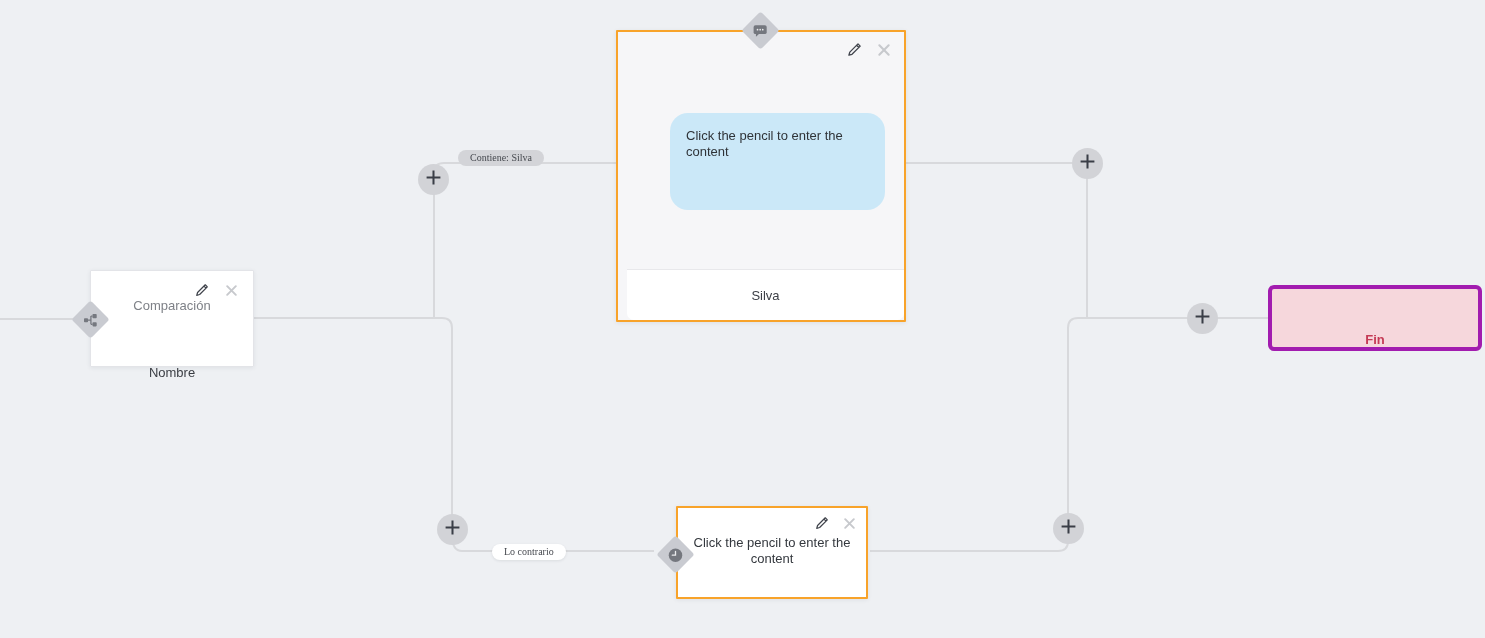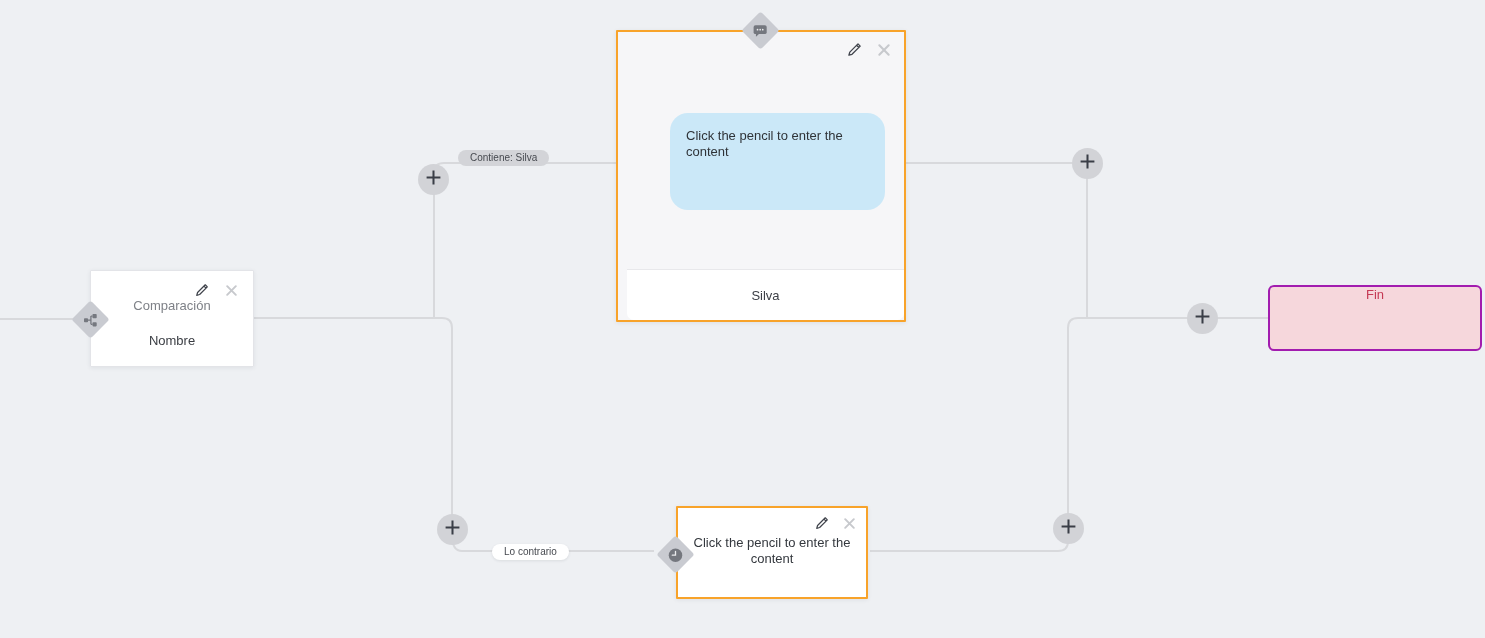--- a/index.html
+++ b/index.html
@@ -14,21 +14,21 @@
   .card{position:absolute;box-sizing:border-box;border-radius:1px;
         box-shadow:0 1px 4px rgba(40,45,60,.08);}
   .actions{position:absolute;top:10px;right:12px;display:flex;gap:14px;align-items:center;}
   .icon-btn{width:16px;height:16px;display:flex;align-items:center;justify-content:center;cursor:pointer;}
 
   
   .comparison{left:90px;top:270px;width:164px;height:97px;background:#ffffff;
               border:1px solid #e3e4e8;display:flex;flex-direction:column;
               align-items:center;padding-top:27px;gap:20px;}
   .comparison .title{font-size:13px;color:#7e8187;}
-  .comparison .subtitle{font-size:13px;color:#3a3d43;}
+  .comparison .subtitle{font-size:13px;color:#3a3d43;margin-top:32px;}
   .comparison .actions{top:11px;right:14px;}
 
   
   .diamond{position:absolute;width:27px;height:27px;background:#c9cbd1;border-radius:3px;
            transform:rotate(45deg);display:flex;align-items:center;justify-content:center;}
   .diamond .di{transform:rotate(-45deg);display:flex;align-items:center;justify-content:center;}
   .comparison .diamond{left:-14.5px;top:34.5px;}
 
   
   .message{left:616px;top:30px;width:290px;height:292px;background:#f6f6f8;
@@ -45,27 +45,27 @@
   
   .delay{left:676px;top:506px;width:192px;height:93px;background:#ffffff;
          border:2px solid #f8a32a;}
   .delay .actions{top:7px;right:9px;gap:12px;}
   .delay .dtext{margin-top:27px;padding:0 14px;text-align:center;
                 font-size:13px;line-height:16px;color:#34383e;}
   .delay .diamond{left:-16.5px;top:32.5px;}
 
   
   .end{left:1268px;top:285px;width:214px;height:66px;background:#f6d7dc;
-       border:2px solid #a21caf;border-radius:6px;
-       display:flex;align-items:flex-start;justify-content:center;
-       font-size:13px;color:#c53a55;box-shadow:none;}
+       border:4px solid #a21caf;border-radius:6px;
+       display:flex;align-items:flex-end;justify-content:center;
+       font-size:13px;color:#c53a55;box-shadow:none;font-weight:bold;}
 
   
   .pill{position:absolute;font-size:10px;color:#46494f;border-radius:8px;
-        padding:2px 12px;line-height:12px;white-space:nowrap;}
+        padding:2px 12px;line-height:12px;white-space:nowrap;font-family:Liberation Serif, serif;}
   .pill.gray{background:#d3d4d8;}
   .pill.white{background:#ffffff;box-shadow:0 1px 3px rgba(40,45,60,.10);}
   .pill.match{left:458px;top:150px;}
   .pill.otherwise{left:492px;top:544px;text-align:center;}
 
   
   .plus{position:absolute;width:31px;height:31px;border-radius:50%;background:#d2d3d7;
         display:flex;align-items:center;justify-content:center;cursor:pointer;}
 </style>
 </head>

